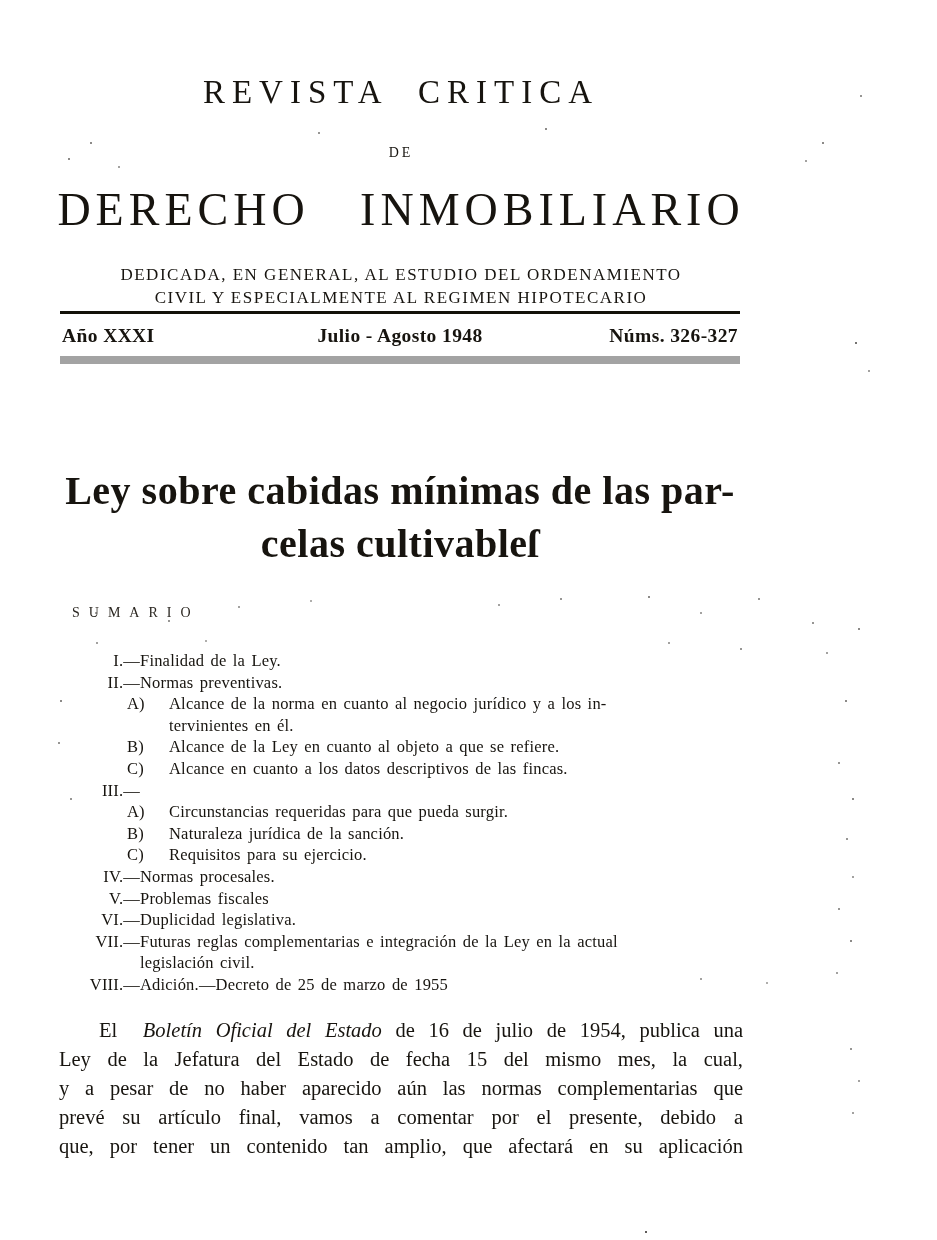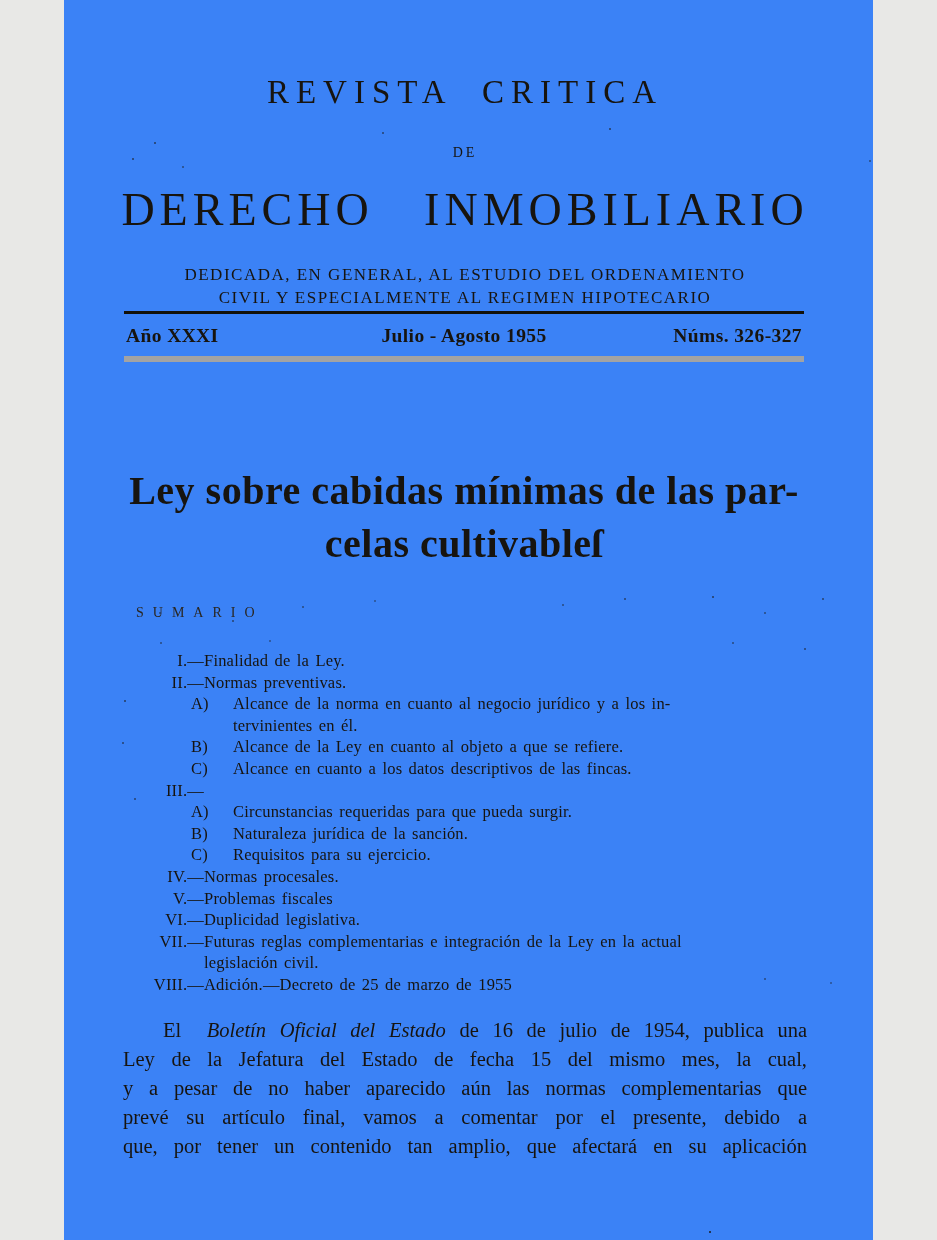--- a/index.html
+++ b/index.html
@@ -1,36 +1,36 @@
 <!DOCTYPE html>
 <html><head>
 <meta charset="utf-8">
 <style>
   html,body{margin:0;padding:0;background:#e8e8e6;}
   .page{
     position:relative;
-    width:809px;height:1240px;
+    width:937px;height:1240px;
     margin:0 auto;
-    background:#3b82f6;
+    background:#ffffff;
     font-family:"Liberation Serif","DejaVu Serif",serif;
     color:#17140f;
     overflow:hidden;
   }
 
   
   .masthead{position:absolute;top:74px;left:57px;width:688px;text-align:center;}
   .mast-title1{font-size:33px;letter-spacing:7px;word-spacing:16px;font-weight:400;}
   .mast-de{margin-top:34px;font-size:14px;letter-spacing:3px;font-weight:400;}
   .mast-title2{margin-top:22px;font-size:46px;letter-spacing:5px;word-spacing:34px;font-weight:400;white-space:nowrap;}
   .dedication{margin-top:27px;font-size:17px;letter-spacing:1.5px;line-height:23px;font-weight:400;}
 
   
   .issue-bar{
     position:absolute;top:311px;left:60px;width:676px;
-    border-top:3px solid #131109;border-bottom:6px solid #a3a3a3;
+    border-top:3px solid #131109;border-bottom:8px solid #a3a3a3;
     padding:11px 2px 9px 2px;
     display:grid;grid-template-columns:1fr auto 1fr;align-items:baseline;
     font-weight:700;font-size:19.5px;letter-spacing:0.4px;
   }
   .issue-year{text-align:left;}
   .issue-period{text-align:center;}
   .issue-numbers{text-align:right;}
 
   
   .article-title{
@@ -102,21 +102,21 @@
     <div class="mast-de">DE</div>
     <div class="mast-title2">DERECHO INMOBILIARIO</div>
     <div class="dedication">
       <div>DEDICADA, EN GENERAL, AL ESTUDIO DEL ORDENAMIENTO</div>
       <div>CIVIL Y ESPECIALMENTE AL REGIMEN HIPOTECARIO</div>
     </div>
   </header>
 
   <div class="issue-bar">
     <span class="issue-year">Año XXXI</span>
-    <span class="issue-period">Julio - Agosto 1955</span>
+    <span class="issue-period">Julio - Agosto 1948</span>
     <span class="issue-numbers">Núms. 326-327</span>
   </div>
 
   <h1 class="article-title">
     <span>Ley sobre cabidas mínimas de las par-</span><br>
     <span>celas cultivableſ</span>
   </h1>
 
   <div class="sumario-heading">SUMARIO</div>
 

